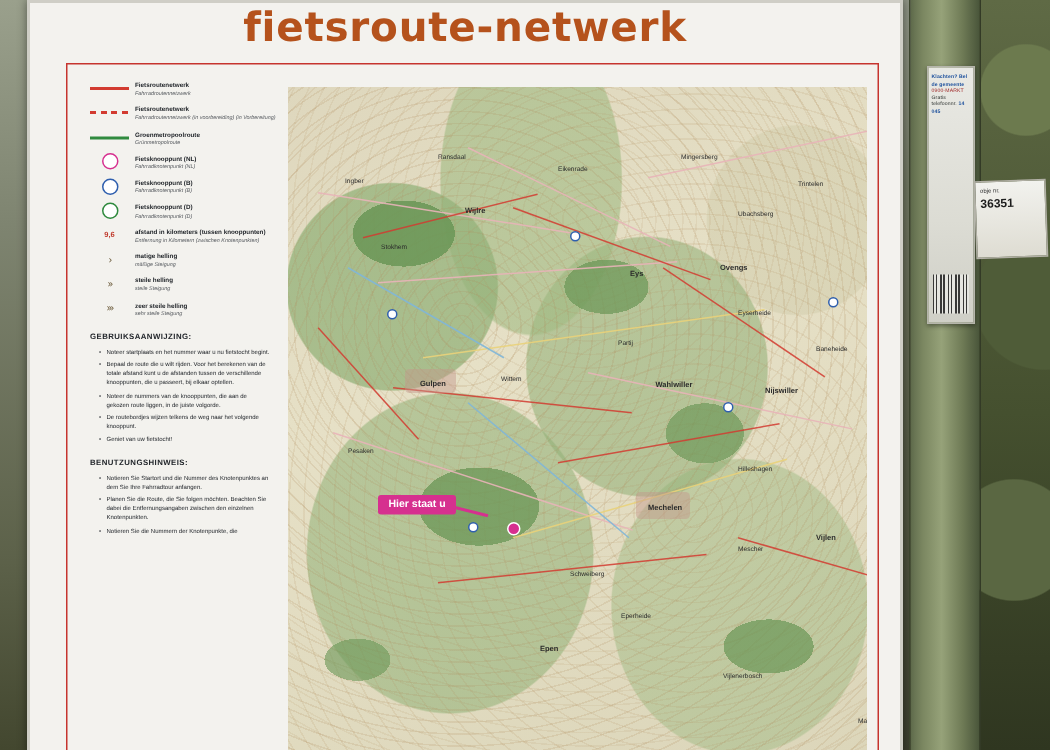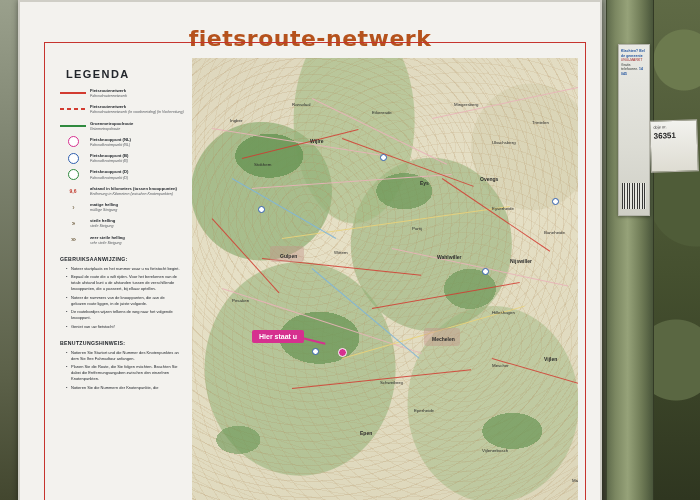--- a/index.html
+++ b/index.html
@@ -90,26 +90,25 @@
     background: #f3f2ee;
     border: 2px solid #cfcec6;
     box-shadow: 0 0 6px rgba(0,0,0,.45);
     overflow: hidden;
   }
   .board-title {
     position: absolute;
     left: 0; top: 0; width: 100%; height: 34px;
     text-align: center;
     color: #b5521c;
-    font-size: 22px;
+    font-size: 27px;
     font-weight: bold;
     letter-spacing: .5px;
     line-height: 34px;
     font-family: "DejaVu Sans", sans-serif;
-    margin-top: 20px;
   }
   .board-inner {
     position: absolute;
     left: 24px; top: 40px; right: 14px; bottom: 0;
     border: 1px solid #c6342e;
     border-bottom: none;
   }
 
   
   .legend {
@@ -301,21 +300,20 @@
 nr.</div>
   <div class="tag-num">36351</div>
 </div>
 
 <div class="board">
 
   <div class="board-title">fietsroute-netwerk</div>
   <div class="board-inner"></div>
 
   <div class="legend">
-    <h2>LEGENDA</h2>
 
     <div class="leg-row">
       <div class="leg-key">
           <div class="line-red"></div>
         </div>
       <div class="leg-text"><b>Fietsroutenetwerk</b><i>Fahrradroutennetzwerk</i></div>
     </div>
 
     <div class="leg-row">
       <div class="leg-key">

